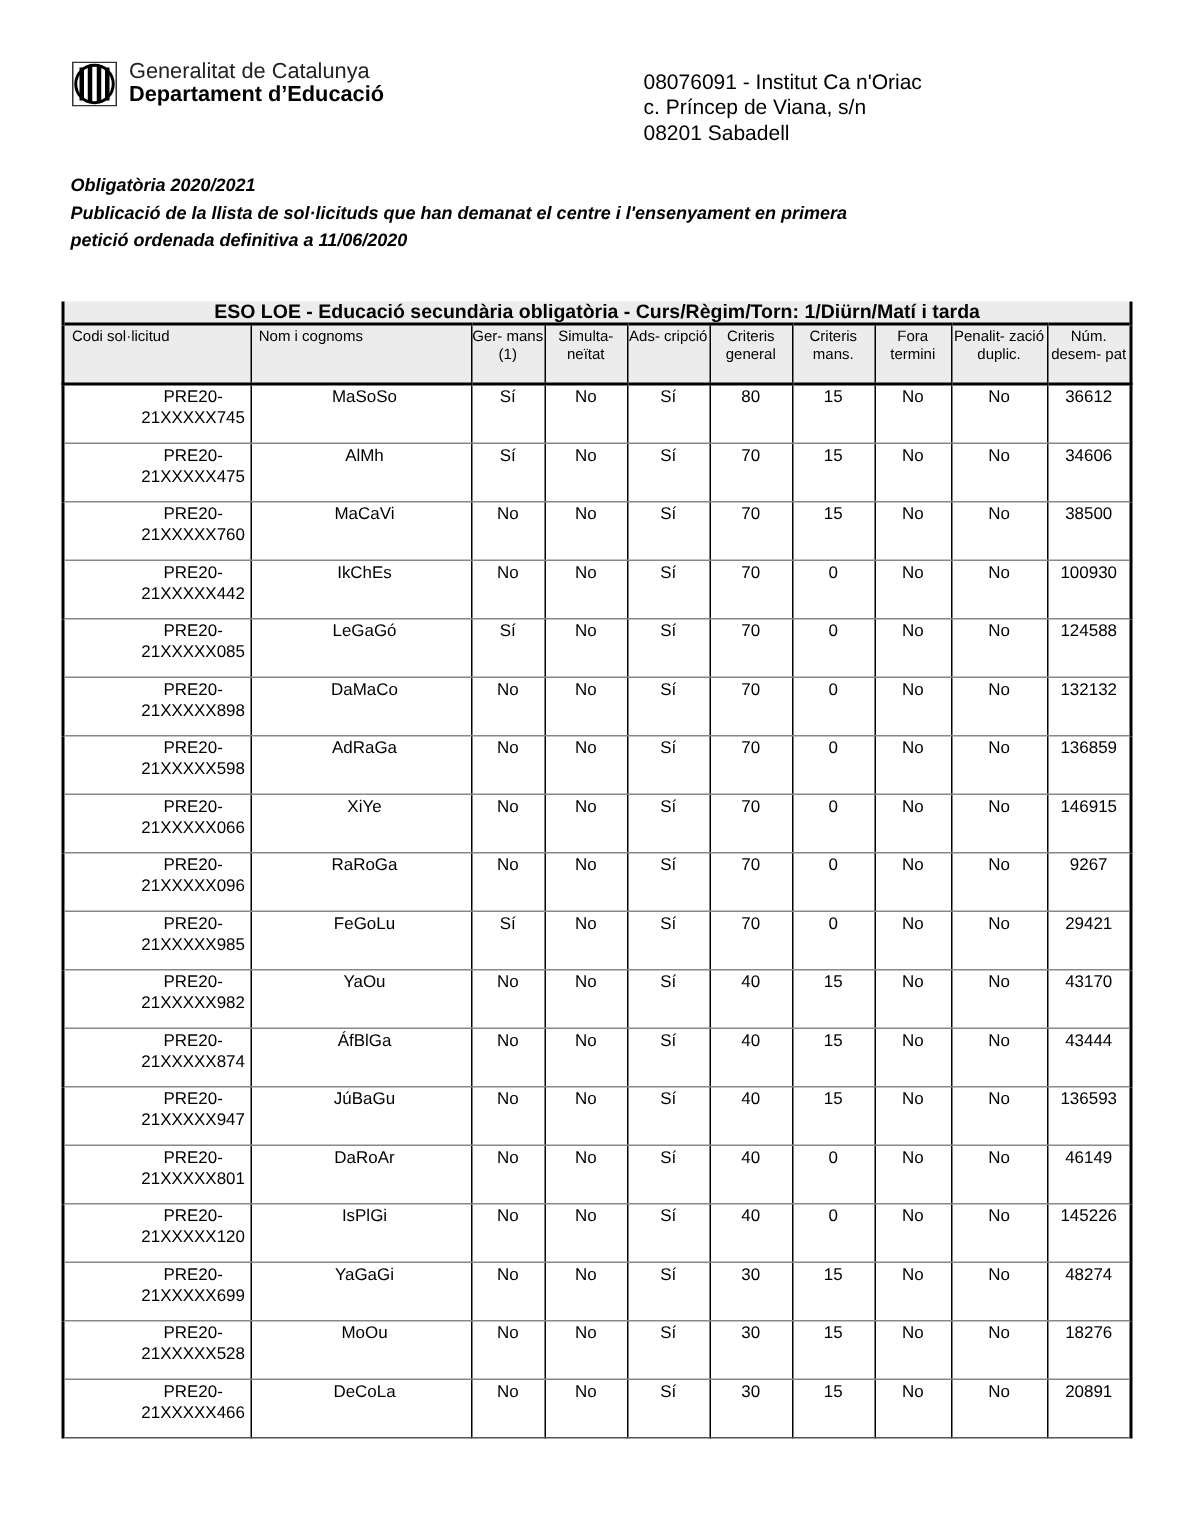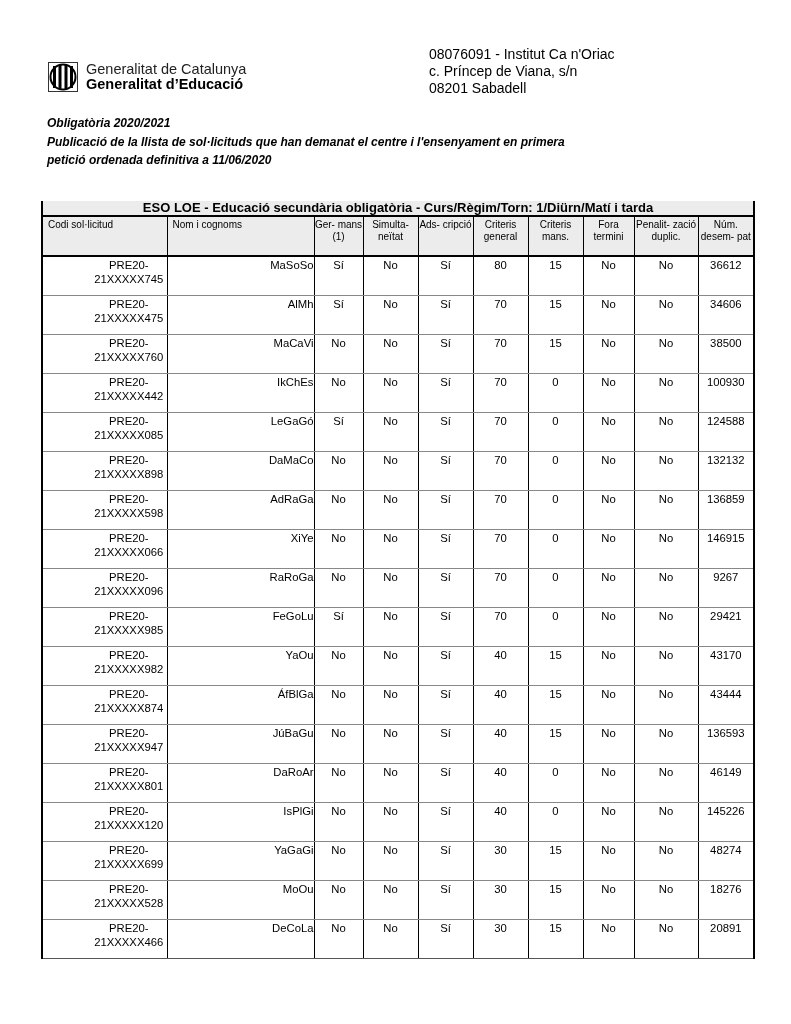--- a/index.html
+++ b/index.html
@@ -1,55 +1,55 @@
 <!DOCTYPE html>
 <html><head>
 <meta charset="utf-8">
 <style>
   html, body { margin: 0; padding: 0; background: #ffffff; }
   body { width: 791px; height: 1024px; position: relative; font-family: "Liberation Sans", sans-serif; color: #000; overflow: hidden; }
 
-  .logo { position: absolute; left: 48px; top: 62px; display: flex; }
+  .logo { position: absolute; left: 48px; top: 41px; display: flex; }
   .logo-mark { width: 30px; height: 30px; margin-right: 8px; }
   .logo-text { line-height: 15px; }
   .logo-line1 { font-size: 14.5px; color: #222; }
   .logo-line2 { font-size: 14.5px; font-weight: bold; color: #000; }
 
   .center-info { position: absolute; left: 429px; top: 46px; font-size: 14px; line-height: 17px; color: #000; }
 
   .title-block { position: absolute; left: 47px; top: 114px; font-size: 12px; font-weight: bold; line-height: 18.5px; width: 720px; font-style: italic; }
 
   .table-wrap { position: absolute; left: 41px; top: 201px; width: 712px; }
   table { border-collapse: collapse; width: 712px; table-layout: fixed; }
   td, th { border: 1.5px solid #000; padding: 0; vertical-align: top; font-size: 11.3px; }
   .caption-row th { background: #ececec; font-size: 13px; font-weight: bold; text-align: center; height: 14px; line-height: 14px; border-top: none; border-right: 2px solid #000; border-left: 2px solid #000; }
   .head-row th { background: #ececec; font-size: 10px; font-weight: normal; text-align: center; line-height: 11.5px; height: 36px; padding-top: 2px; border-top: 2px solid #000; border-bottom: 2px solid #000; }
   .head-row th.left { text-align: left; padding-left: 5px; }
   tbody td { height: 37px; text-align: center; line-height: 14px; padding-top: 1px; border-top: 1px solid #888; border-bottom: 1px solid #888; }
-  tbody td.name { text-align: right; padding-left: 5px; }
+  tbody td.name { text-align: center; padding-left: 5px; }
   tbody tr:last-child td { border-bottom: 1.5px solid #555; }
   .code-line { display: block; margin-left: 48px; }
   th:first-child, td:first-child { border-left: 2px solid #000; }
   th:last-child, td:last-child { border-right: 2px solid #000; margin-left: 16px; }
 </style>
 </head>
 <body>
 
 <div class="logo">
   <svg class="logo-mark" viewBox="0 0 30 30">
     <rect x="0.5" y="0.5" width="29" height="29" fill="#fff" stroke="#333" stroke-width="1"></rect>
     <circle cx="15" cy="15" r="12.5" fill="#fff" stroke="#000" stroke-width="2"></circle>
     <rect x="5" y="4" width="3" height="22" fill="#000"></rect>
     <rect x="10.5" y="3" width="3" height="24" fill="#000"></rect>
     <rect x="16.5" y="3" width="3" height="24" fill="#000"></rect>
     <rect x="22" y="4" width="3" height="22" fill="#000"></rect>
   </svg>
   <div class="logo-text">
     <div class="logo-line1">Generalitat de Catalunya</div>
-    <div class="logo-line2">Generalitat d’Educació</div>
+    <div class="logo-line2">Departament d’Educació</div>
   </div>
 </div>
 
 <div class="center-info">
   <div>08076091 - Institut Ca n'Oriac</div>
   <div>c. Príncep de Viana, s/n</div>
   <div>08201 Sabadell</div>
 </div>
 
 <div class="title-block">

